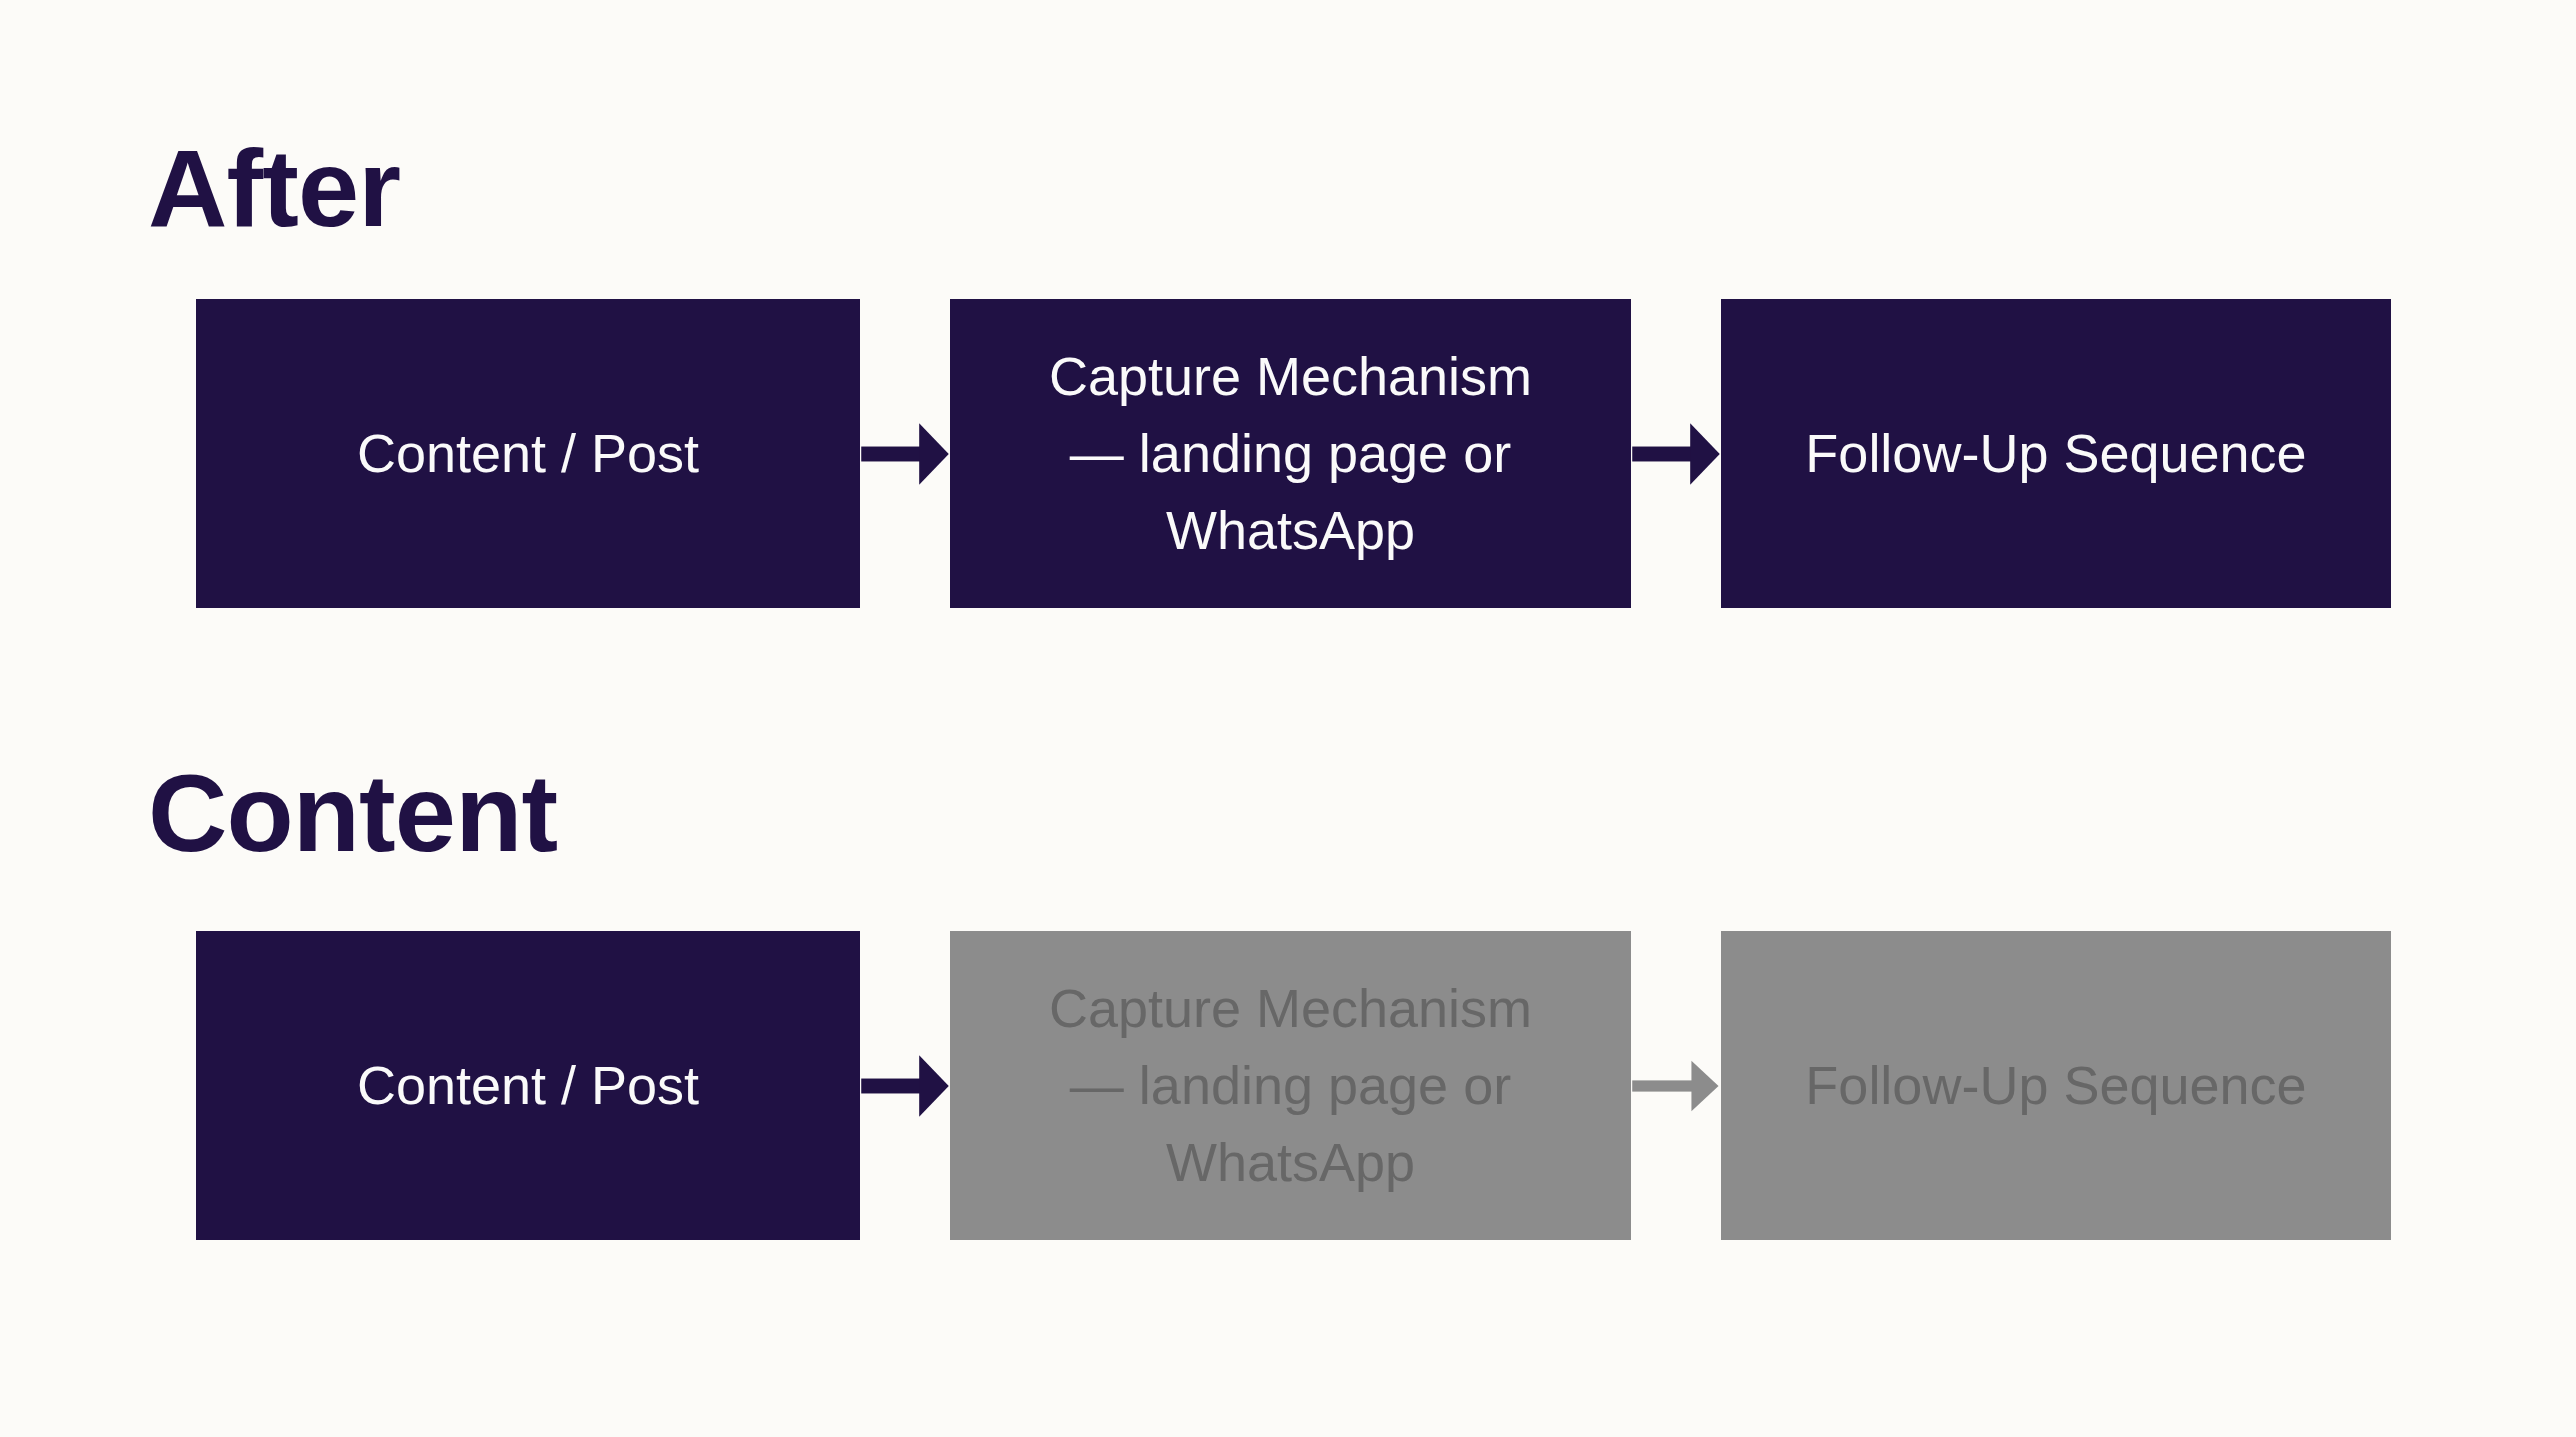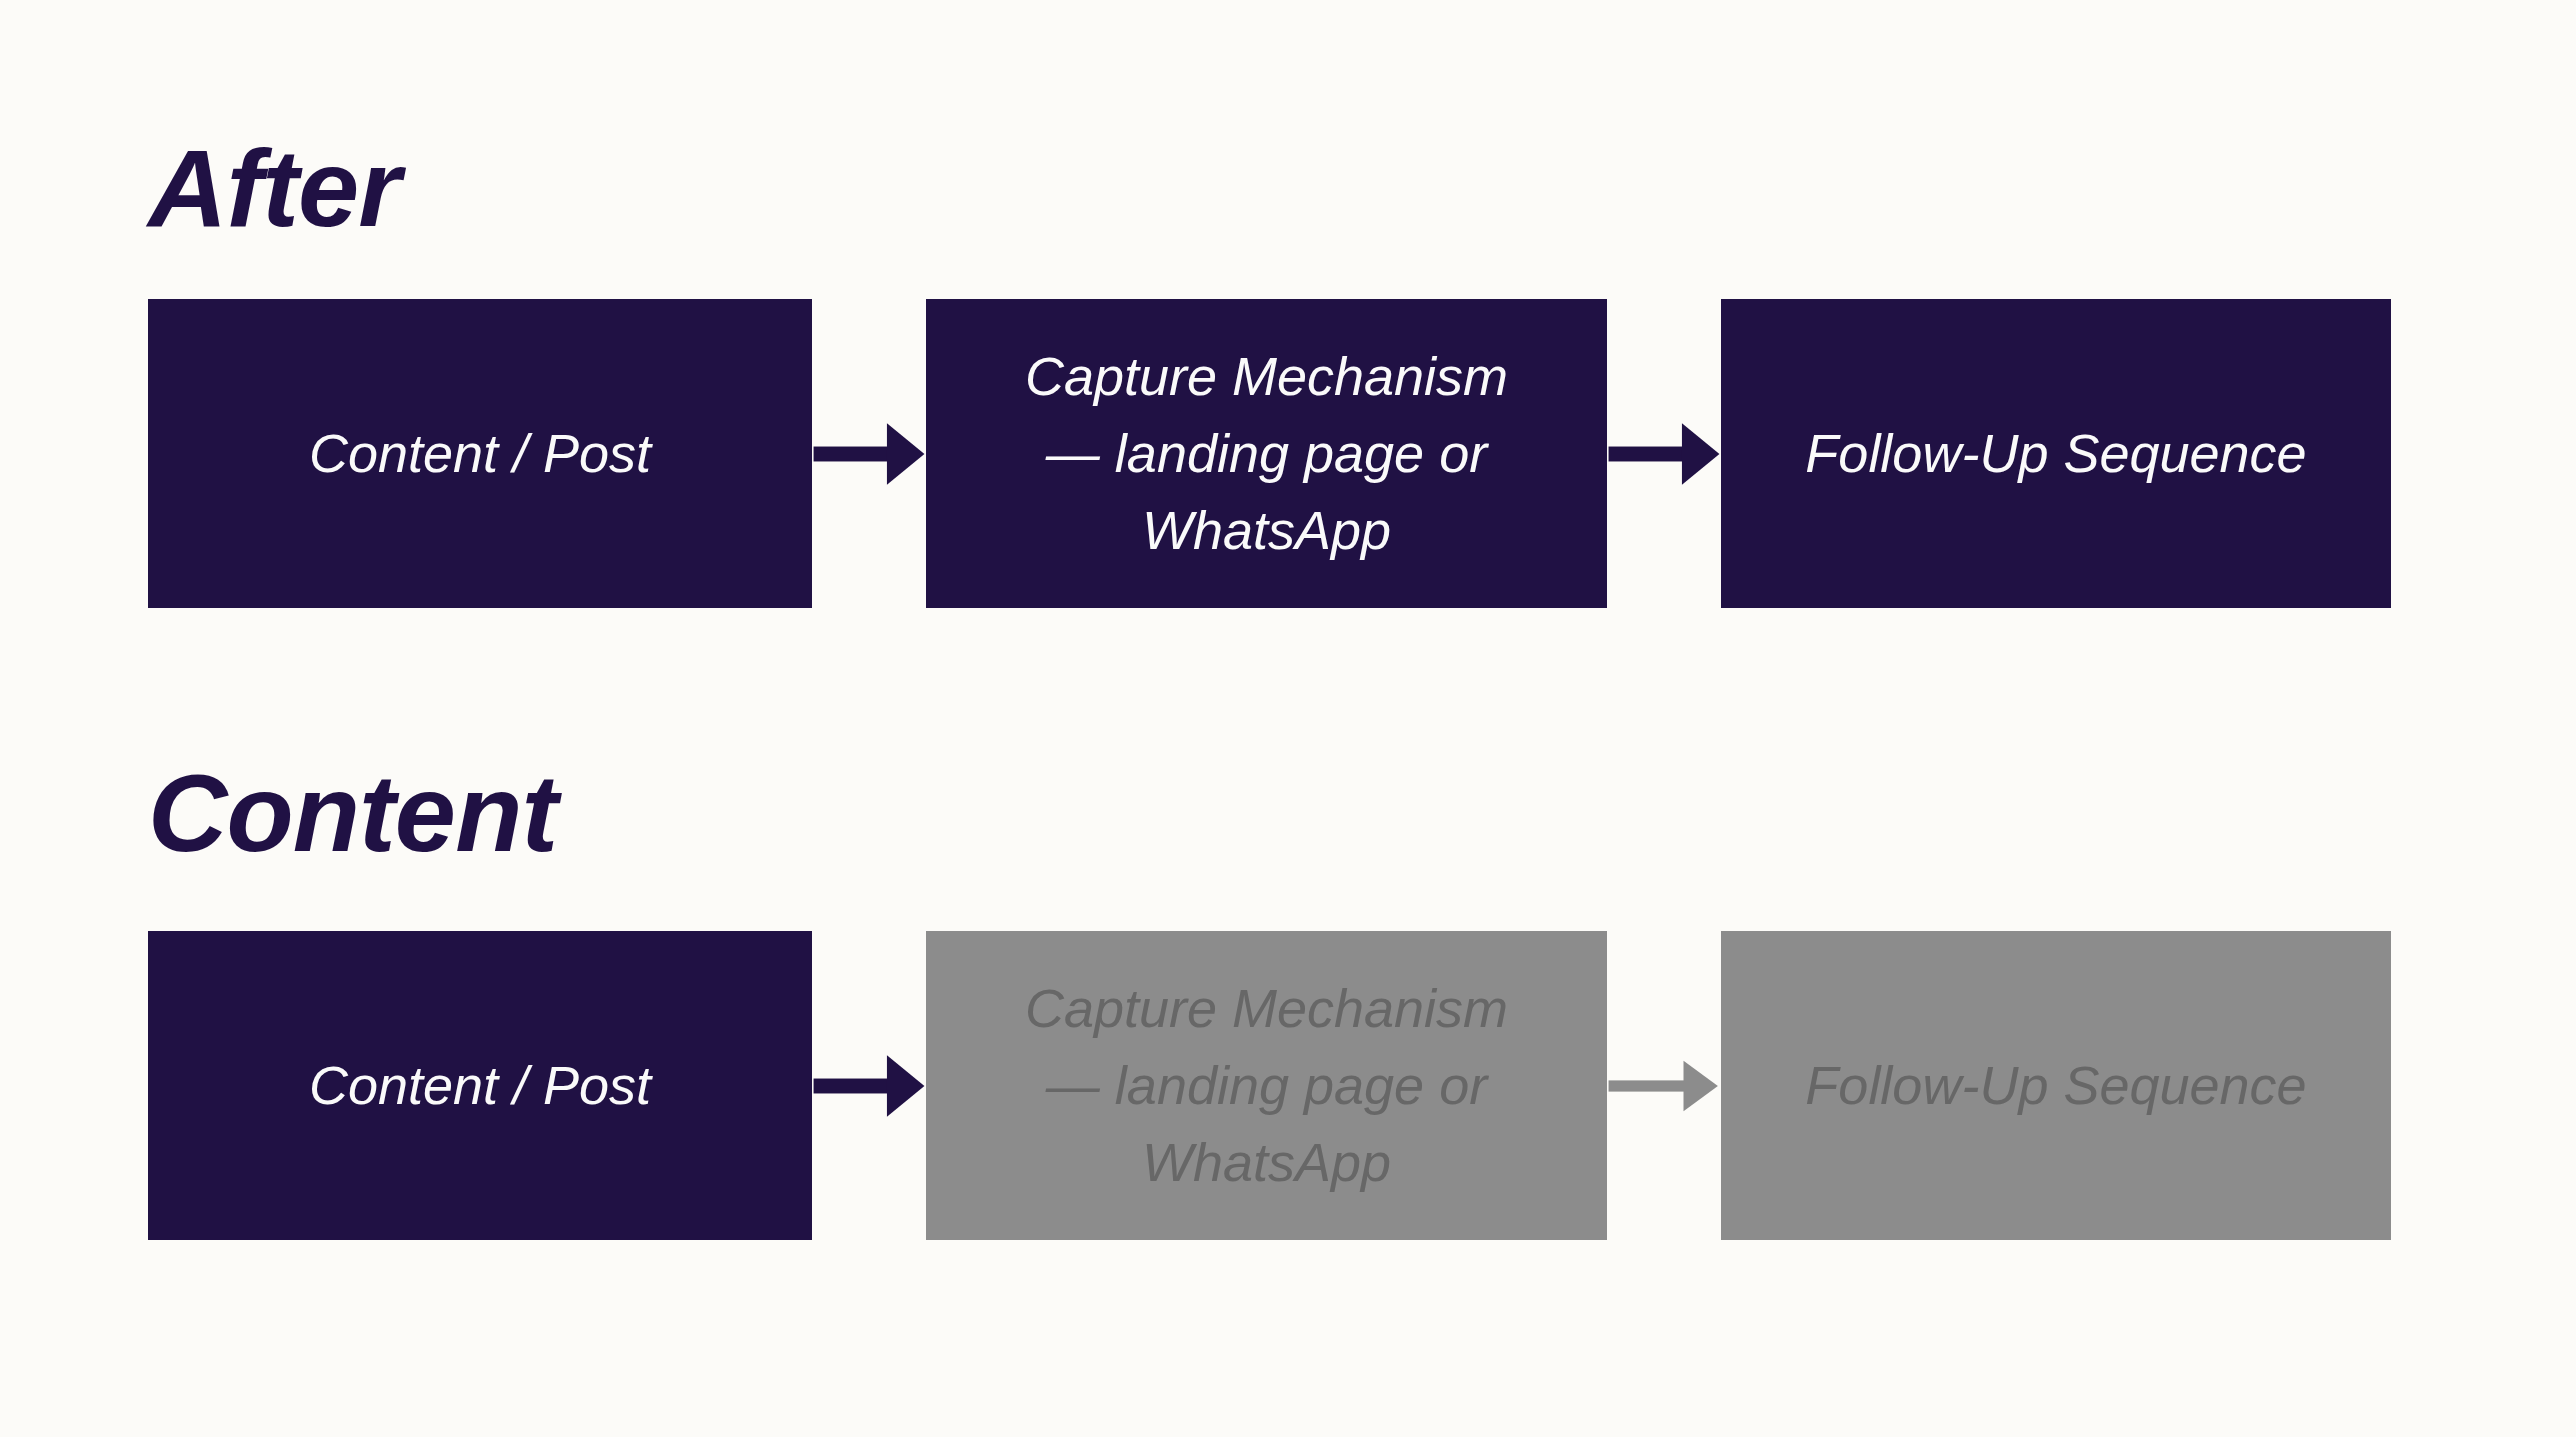--- a/index.html
+++ b/index.html
@@ -18,21 +18,20 @@
     width: 2576px;
     height: 1438px;
     background: var(--bg);
     font-family: "Liberation Sans", "DejaVu Sans", sans-serif;
     overflow: hidden;
   }
   .canvas {
     width: 2536px;
     height: 1438px;
     padding: 122px 145px 0 148px;
-    font-style: italic;
   }
   .section-title {
     font-size: 110px;
     font-weight: 700;
     line-height: 1.2;
     color: var(--primary);
     letter-spacing: -0.9px;
     margin: 0;
   }
   .flow-row {
@@ -48,21 +47,21 @@
     color: var(--box-text);
     display: flex;
     align-items: center;
     justify-content: center;
     text-align: center;
     font-size: 54px;
     line-height: 1.42;
     white-space: pre-line;
     padding: 9.4px 26px;
   }
-  .step-box.w1 { flex: 0 0 664px; }
+  .step-box.w1 { flex: 0 0 664px; margin-left: 48px; }
   .step-box.w2 { flex: 0 0 681px; }
   .step-box.w3 { flex: 0 0 670px; }
   .step-box.muted {
     background: var(--muted-box);
     color: var(--muted-text);
   }
   .arrow-cell {
     flex: 1 1 auto;
     display: flex;
     align-items: center;

